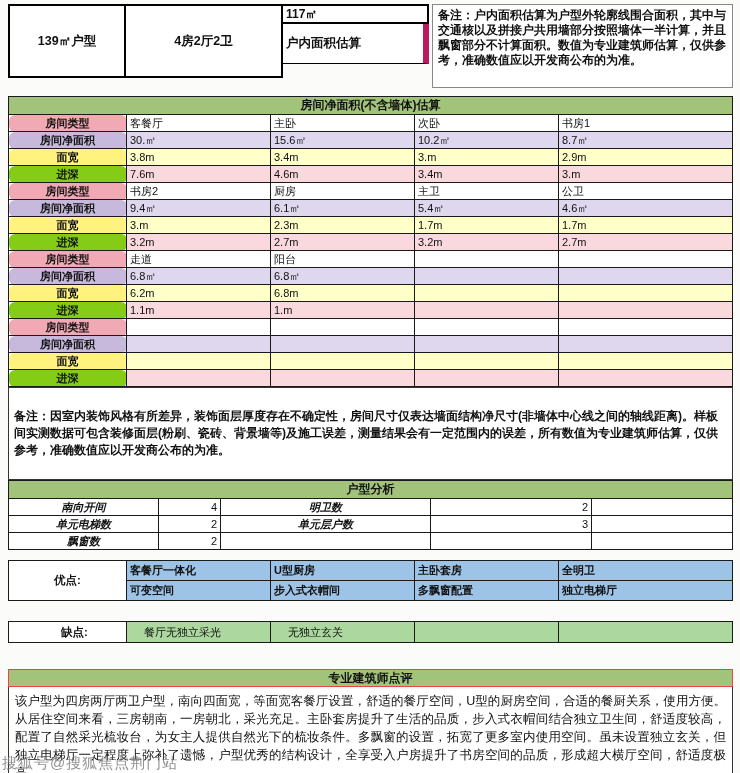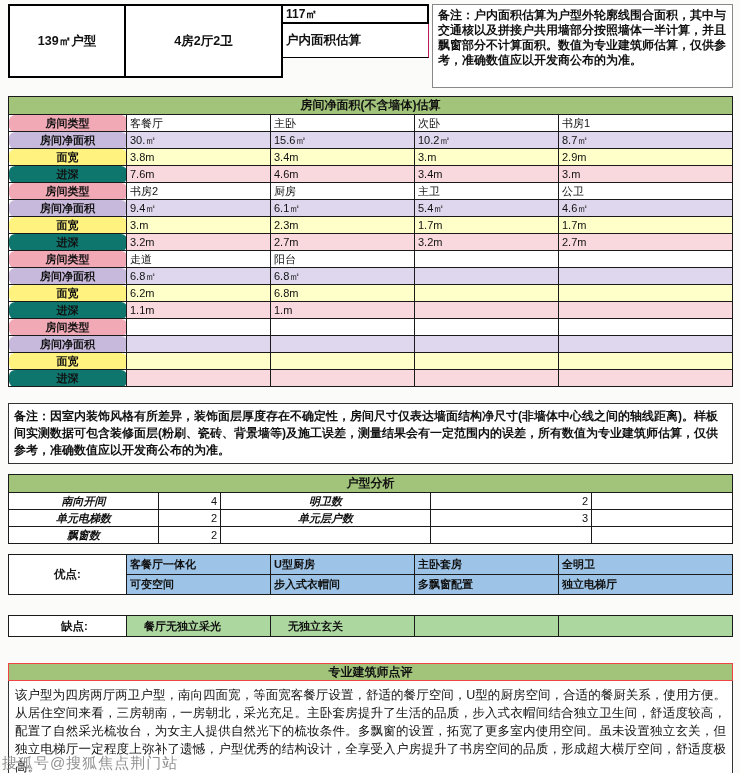--- a/index.html
+++ b/index.html
@@ -12,53 +12,53 @@
 
   
   .toprow{display:flex;align-items:flex-start;margin-top:4px;}
   .bigcell{border:2px solid #000;height:74px;display:flex;align-items:center;justify-content:center;
     font-weight:bold;font-size:12.5px;background:#fff;box-sizing:border-box;}
   .cellA{width:118px;}
   .cellB{width:157px;border-left:none;}
   .colC{width:146px;display:flex;flex-direction:column;box-sizing:border-box;}
   .cellC1{border:2px solid #000;border-left:none;height:20px;display:flex;align-items:center;
     padding-left:3px;font-weight:bold;font-size:12px;background:#fff;box-sizing:border-box;}
-  .cellC2{border-right:1px solid #be185d;border-bottom:1.5px solid #000;height:34px;display:flex;align-items:center;
+  .cellC2{border-right:6px solid #be185d;border-bottom:1.5px solid #000;height:40px;display:flex;align-items:center;
     padding-left:3px;font-weight:bold;font-size:12.5px;background:#fff;box-sizing:border-box;}
   .topnote{margin-left:3px;flex:1;border:1px solid #888;padding:3px 5px;font-size:12px;line-height:15px;
     font-weight:bold;height:84px;box-sizing:border-box;background:#fff;}
 
   
   table.grid{border-collapse:collapse;table-layout:fixed;width:725px;background:#fff;}
   .grid td{border:1px solid #1a1a1a;font-size:11px;height:16px;padding:0 3px;overflow:hidden;
     white-space:nowrap;vertical-align:middle;background:#fff;}
   .grid td.hdr{background:#A2C47A;font-weight:bold;text-align:center;font-size:12px;height:15px;}
   .grid td.lab{font-weight:bold;text-align:center;border-radius:6px;}
 
   .roomtbl{margin-top:8px;}
   td.lt{background:#F2A9B6;}  td.ct{background:#fff;}
   td.la{background:#C7B9DB;}  td.ca{background:#DED7ED;}
   td.lw{background:#FFF27E;}  td.cw{background:#FFFFC9;}
-  td.ld{background:#0f766e;}  td.cd{background:#FAD9DE;}
-
-  .noteblock{margin-top:16px;border:1px solid #333;padding:4px 5px;font-size:12px;line-height:17px;
+  td.ld{background:#84cc16;}  td.cd{background:#FAD9DE;}
+
+  .noteblock{border:1px solid #333;padding:20px 5px;font-size:12px;line-height:17px;
     font-weight:bold;background:#fff;white-space:normal;}
 
-  .antbl{margin-top:10px;}
+  .antbl{}
   .antbl td.al{font-weight:bold;text-align:center;font-style:italic;}
   .antbl td.av{text-align:right;}
 
   .prostbl{margin-top:10px;}
   .prostbl td{height:19px;margin-top:24px;}
   td.blue{background:#9DC3E6;font-weight:bold;}
   td.plabel{font-weight:bold;text-align:center;font-size:11.5px;background:#fff;}
 
   .constbl{margin-top:20px;}
   .constbl td{height:20px;padding-left:17px;}
-  td.greenc{background:#ACD79E;font-weight:bold;}
+  td.greenc{background:#ACD79E;font-weight:normal;}
 
   .reviewwrap{margin-top:26px;}
   .sechdr{border:1px solid #ef4444;background:#A2C47A;font-weight:bold;text-align:center;
     font-size:12px;height:16px;line-height:16px;}
   .reviewbox{border:1px solid #333;border-top:none;padding:5px 6px;font-size:12.5px;line-height:18px;
     background:#fff;text-align:justify;}
 
   .watermark{position:absolute;left:2px;bottom:0;font-size:15px;color:#777;opacity:.8;letter-spacing:1px;text-align:center;}
 </style>
 </head>

